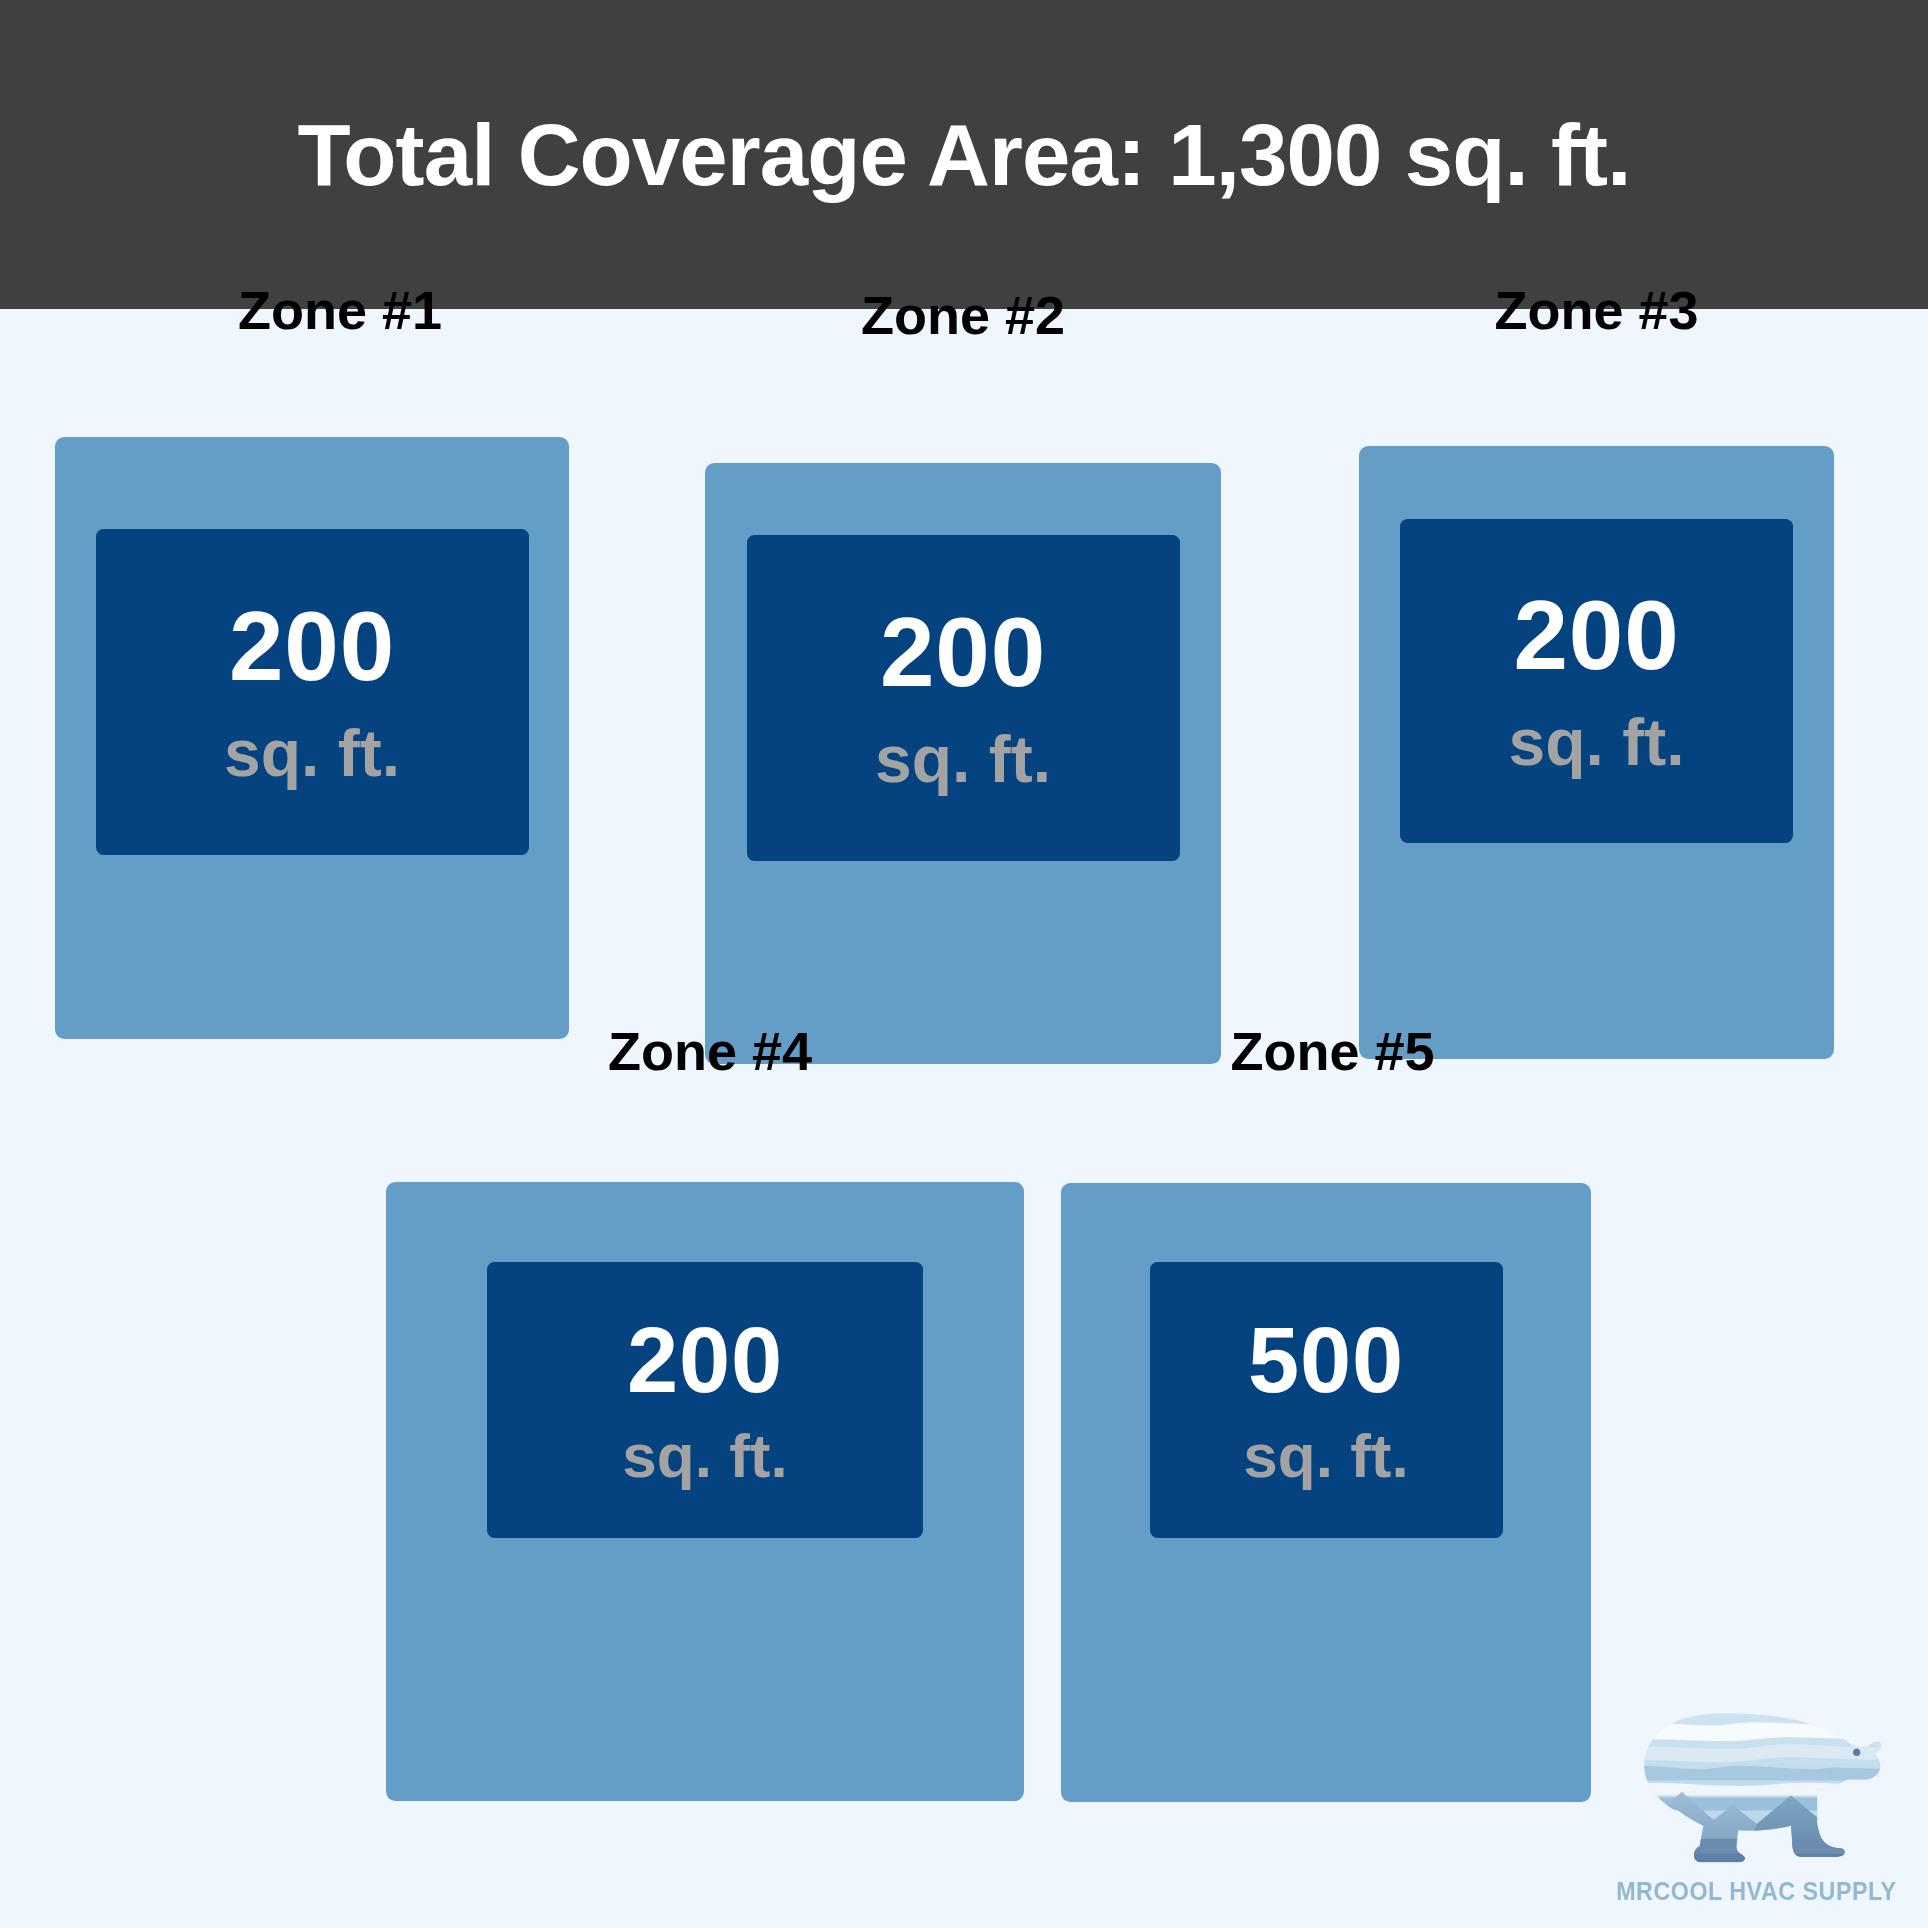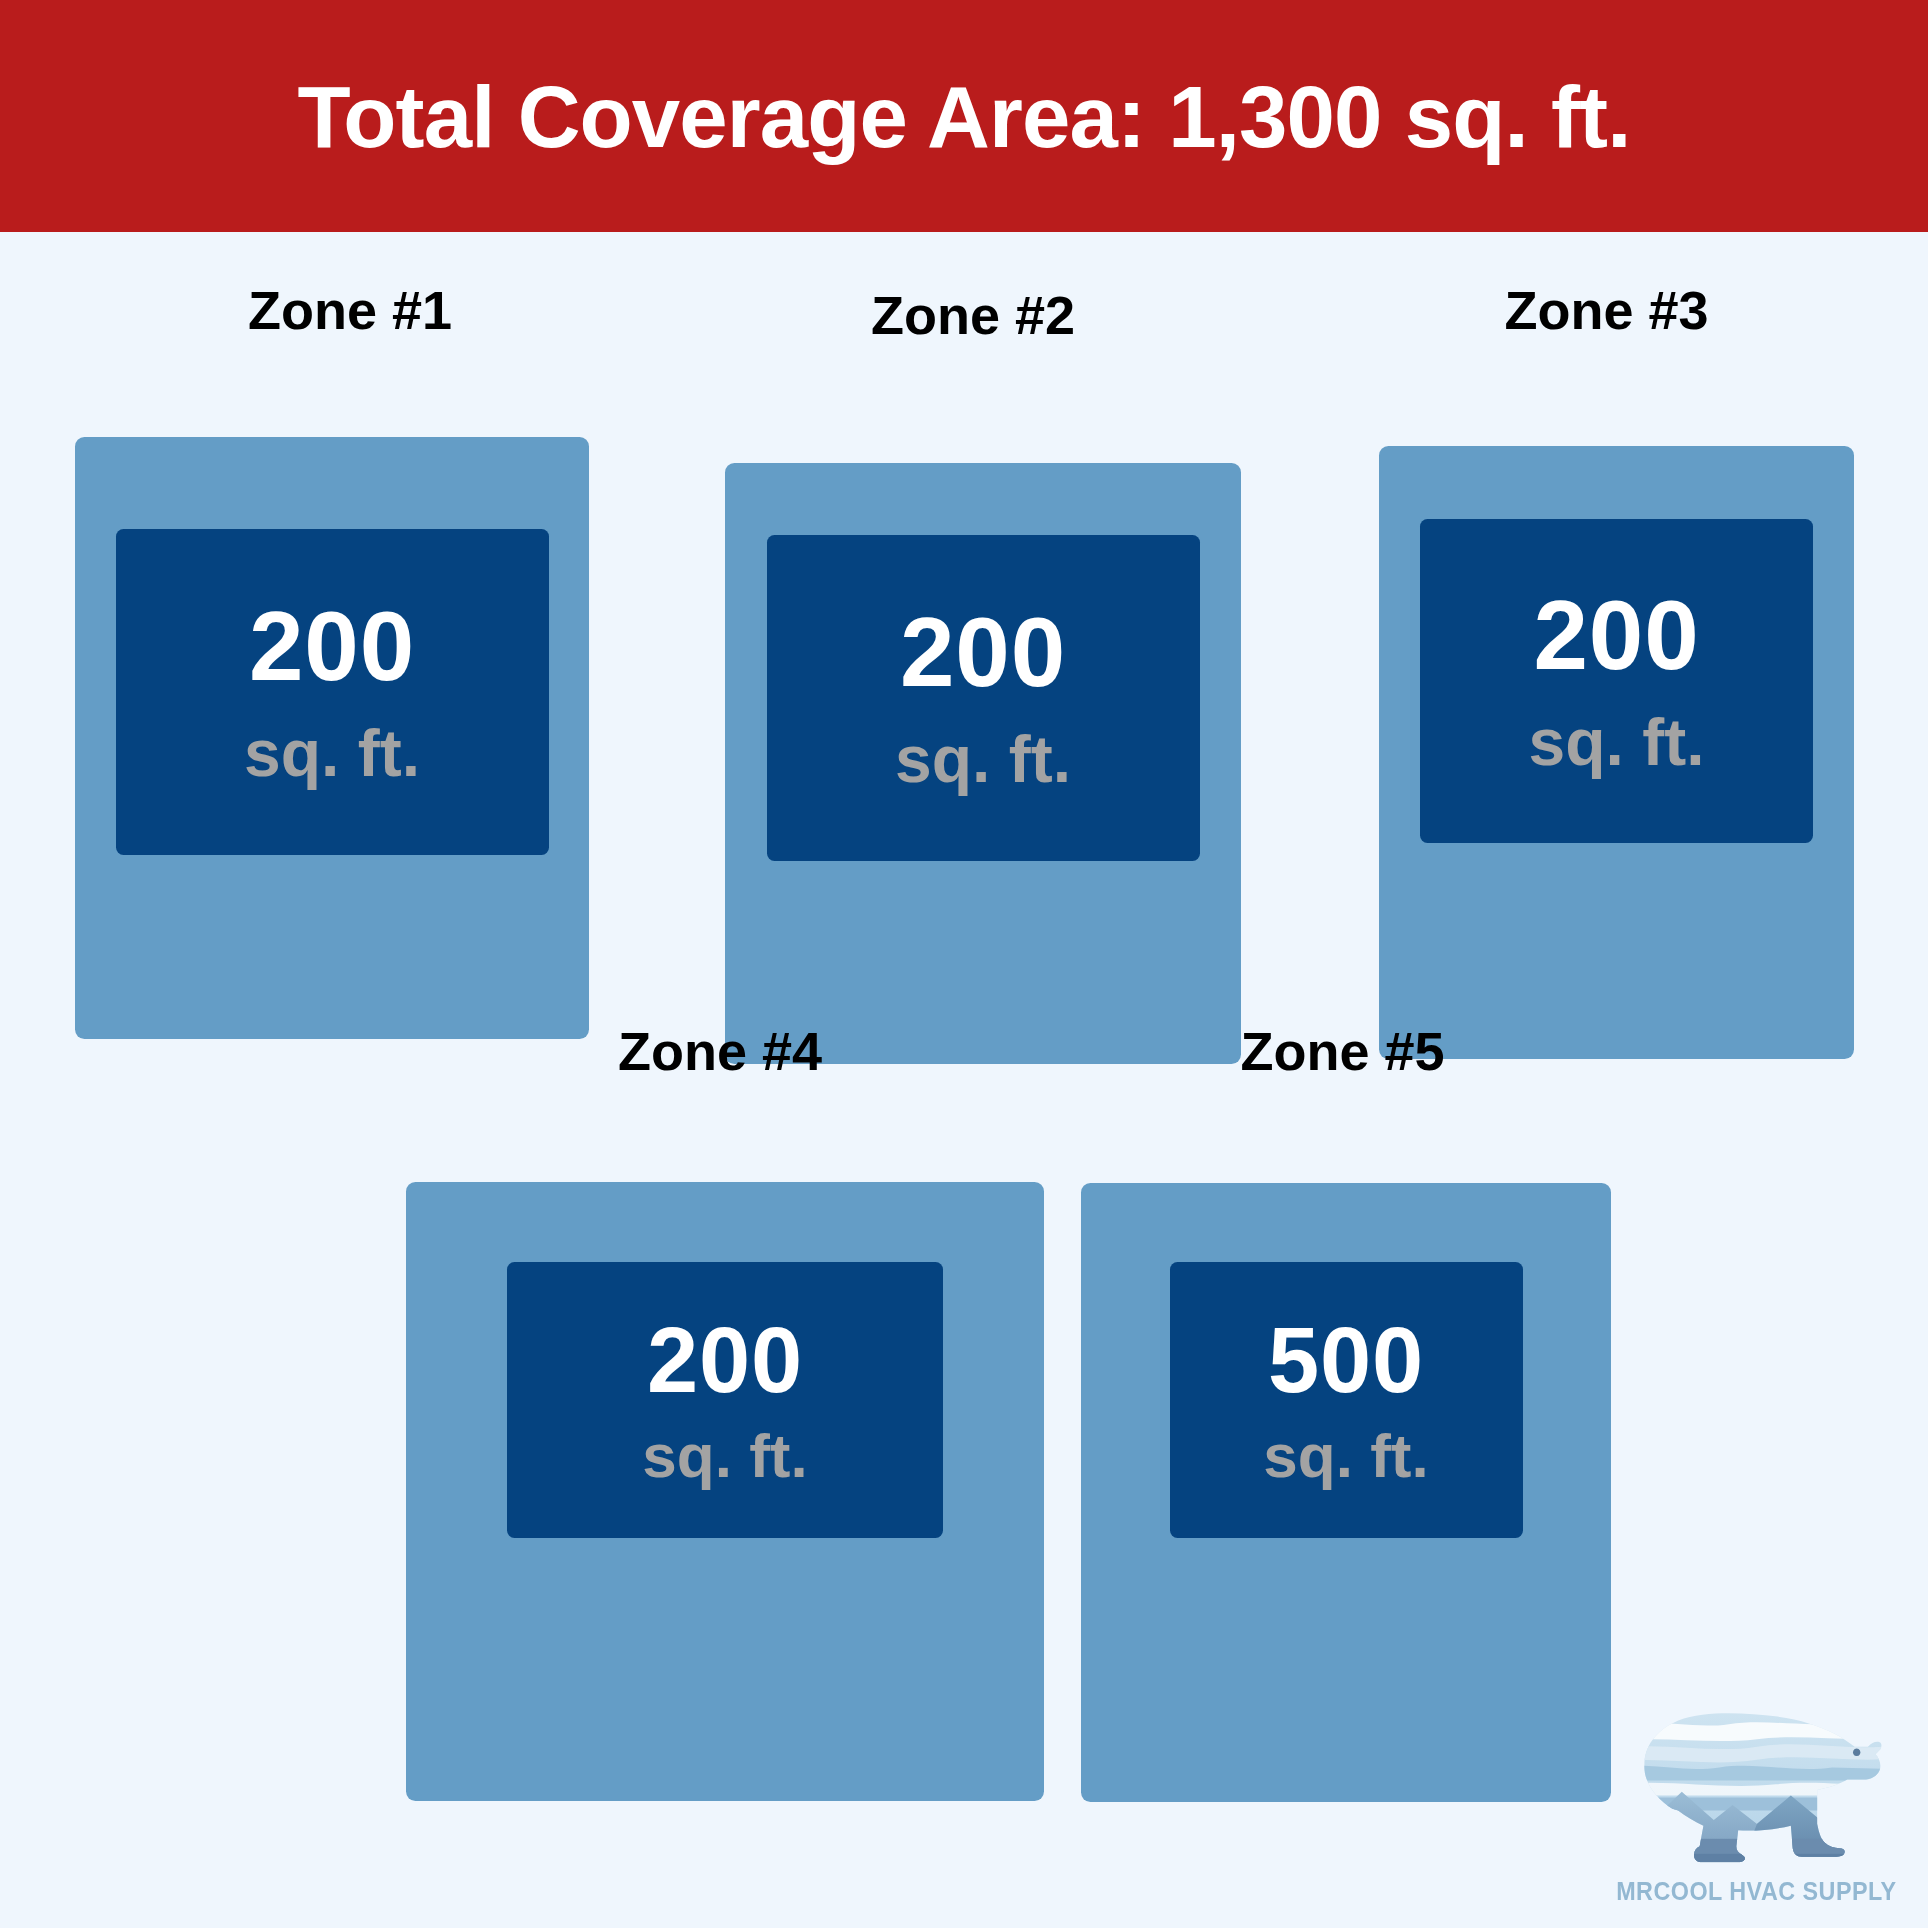--- a/index.html
+++ b/index.html
@@ -14,22 +14,22 @@
     overflow: hidden;
     position: relative;
   }
 
   
   .header-bar {
     position: absolute;
     left: 0;
     top: 0;
     width: 1928px;
-    height: 232px;
-    background: #b91c1c;
+    height: 309px;
+    background: #404040;
     display: flex;
     align-items: center;
     justify-content: center;
   }
   .header-title {
     color: #ffffff;
     font-size: 87px;
     font-weight: bold;
     letter-spacing: -0.9px;
     line-height: 1;
@@ -59,21 +59,20 @@
     line-height: 1;
     white-space: nowrap;
     margin-bottom: 0;
   }
   .zone-card {
     background: #649dc6;
     border-radius: 9.4px;
     display: flex;
     align-items: center;
     justify-content: center;
-    margin-left: 20px;
   }
   .zone-inner {
     background: #054380;
     border-radius: 7.5px;
     display: flex;
     flex-direction: column;
     align-items: center;
     justify-content: center;
     box-sizing: border-box;
   }

